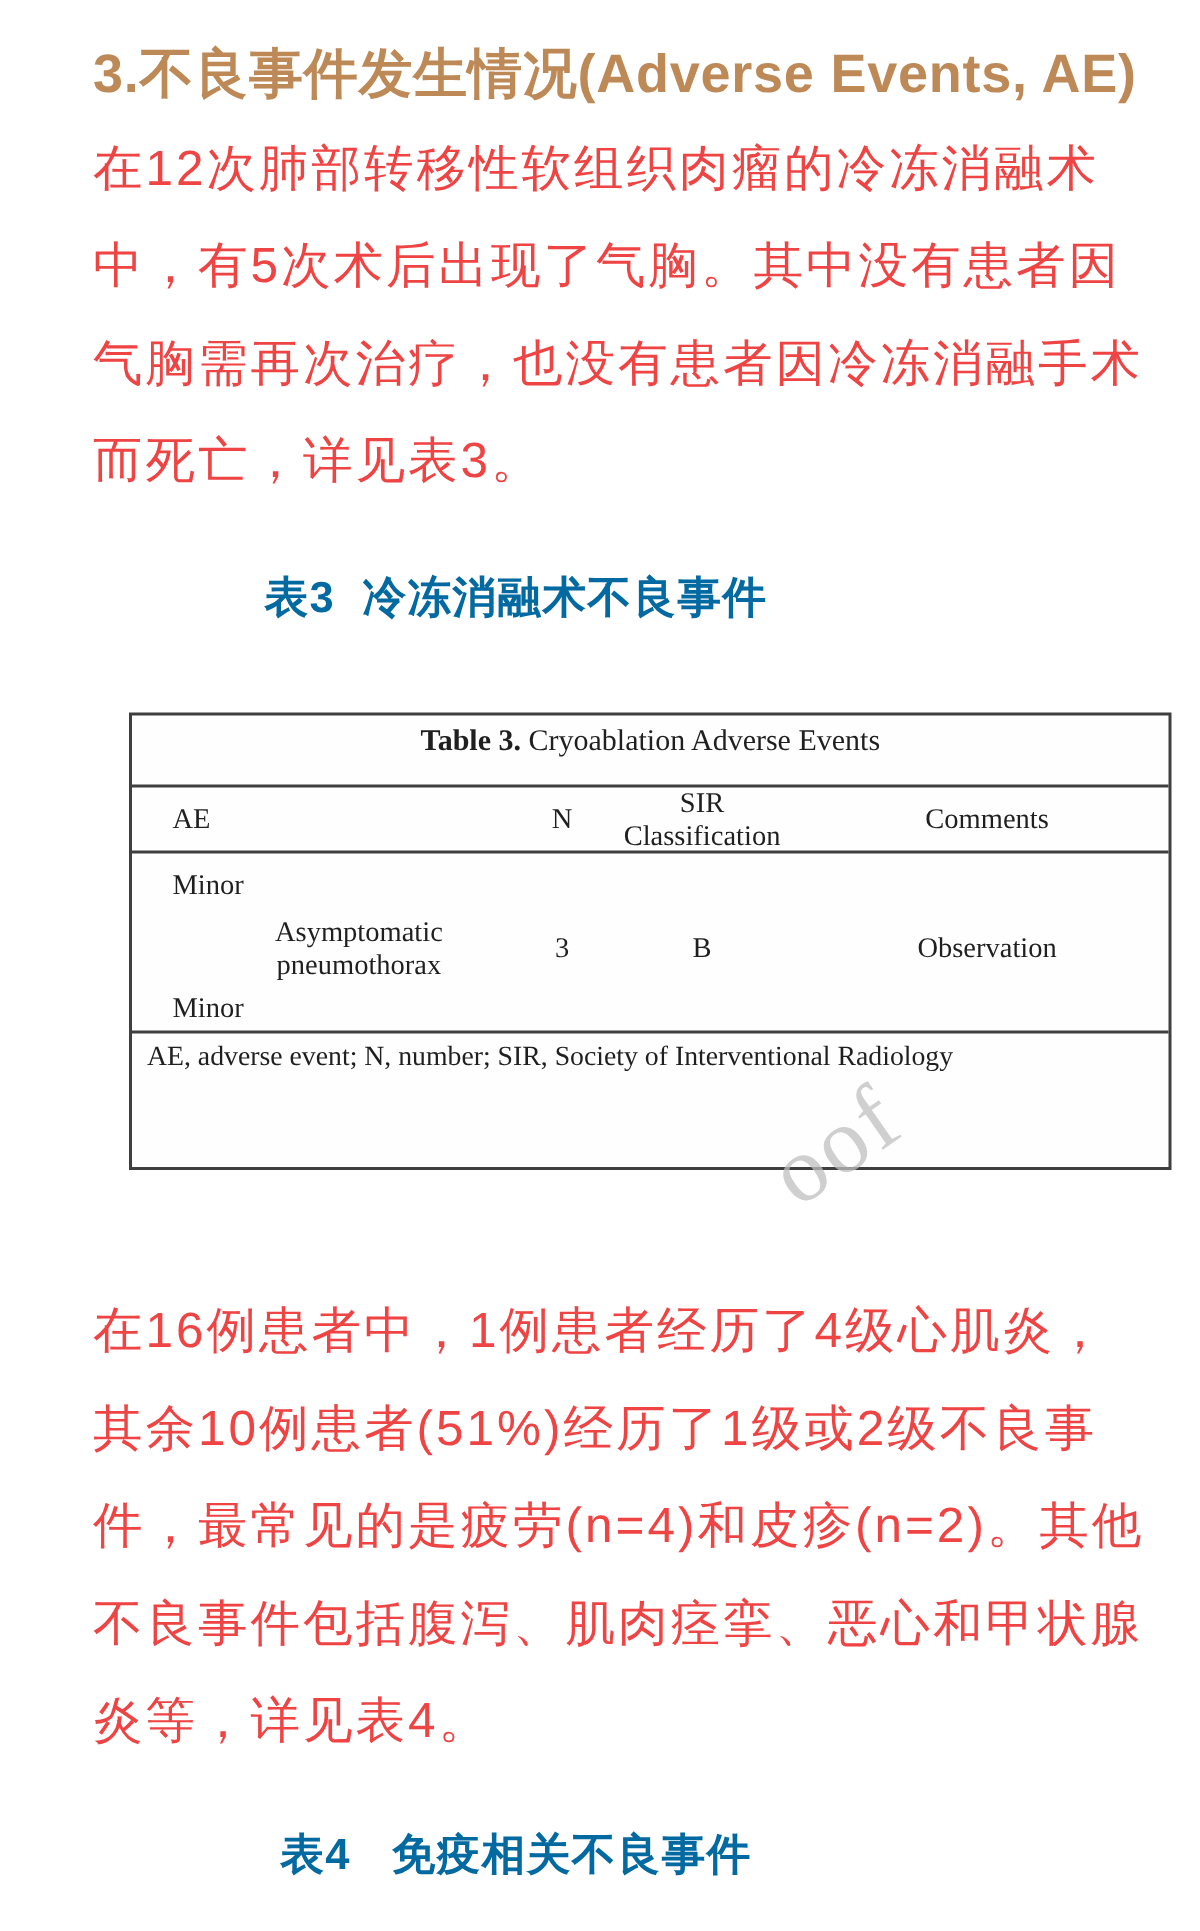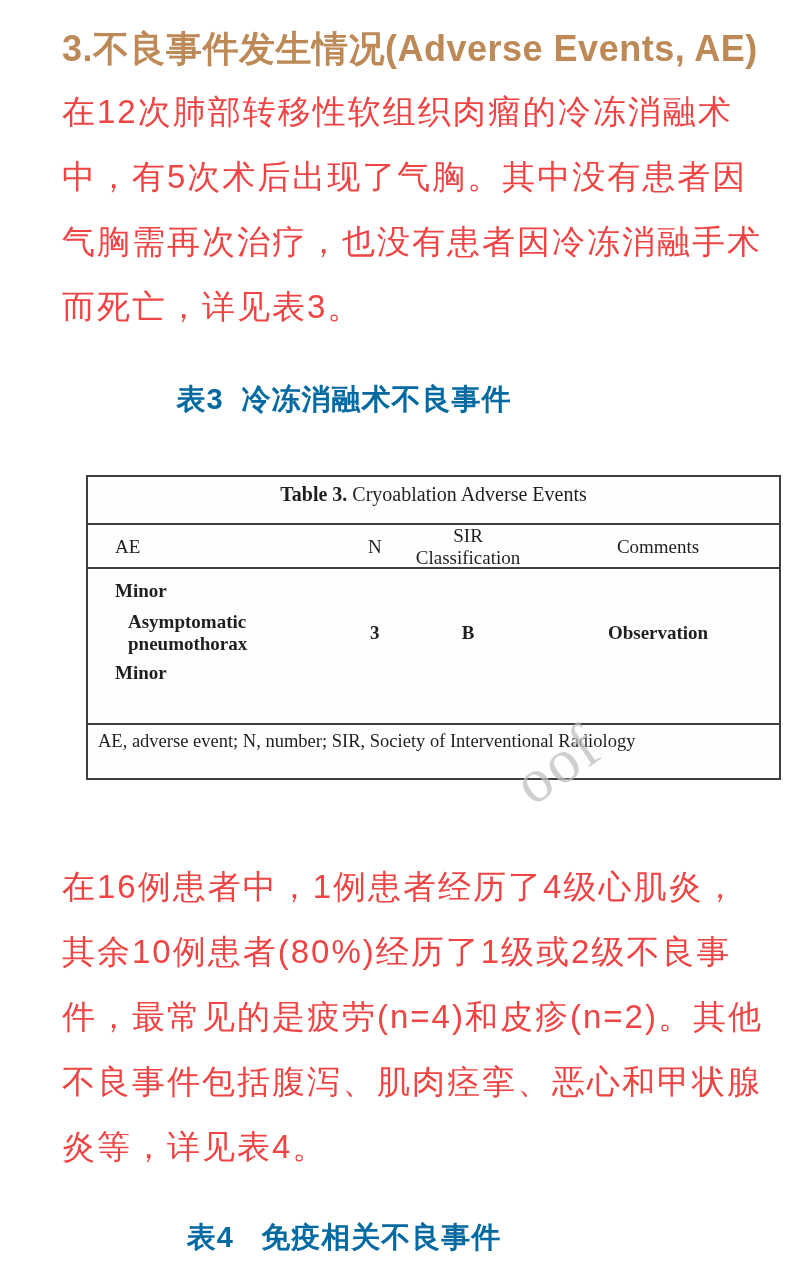--- a/index.html
+++ b/index.html
@@ -66,25 +66,25 @@
     font-size: 20px;
     padding-top: 6px;
   }
   .t-title .bold { font-weight: 700; }
   .t-grid {
     display: grid;
     grid-template-columns: 38% 7% 20% 35%;
     align-items: center;
   }
   .t-header { height: 44px; font-size: 19px; }
-  .t-body { height: 156px; padding-top: 1px; font-weight: bold; }
+  .t-body { height: 120px; padding-top: 1px; }
   .t-row { height: 41px; font-size: 19px; }
   .cell-ae { padding-left: 27px; text-align: left; }
   .cell-c { text-align: center; }
-  .indent-lg { padding-left: 40px; }
+  .indent-lg { padding-left: 40px; text-align: center; }
   .indent-sm { padding-left: 16px; }
   .t-foot {
     height: 42px;
     font-size: 18.5px;
     padding: 6px 0 0 10px;
     border-bottom: none;
   }
   .watermark {
     position: absolute;
     left: 425px; top: 252px;
@@ -146,21 +146,21 @@
       </div>
     </div>
 
     <div class="t-section t-foot">AE, adverse event; N, number; SIR, Society of Interventional Radiology</div>
 
     <div class="watermark">oof</div>
   </div>
 
   <div class="para para2">
     <div class="line">在16例患者中，1例患者经历了4级心肌炎，</div>
-    <div class="line">其余10例患者(80%)经历了1级或2级不良事</div>
+    <div class="line">其余10例患者(51%)经历了1级或2级不良事</div>
     <div class="line">件，最常见的是疲劳(n=4)和皮疹(n=2)。其他</div>
     <div class="line">不良事件包括腹泻、肌肉痉挛、恶心和甲状腺</div>
     <div class="line">炎等，详见表4。</div>
   </div>
 
   <div class="caption cap4">表4   免疫相关不良事件</div>
 
 </div>
 
 </body></html>

